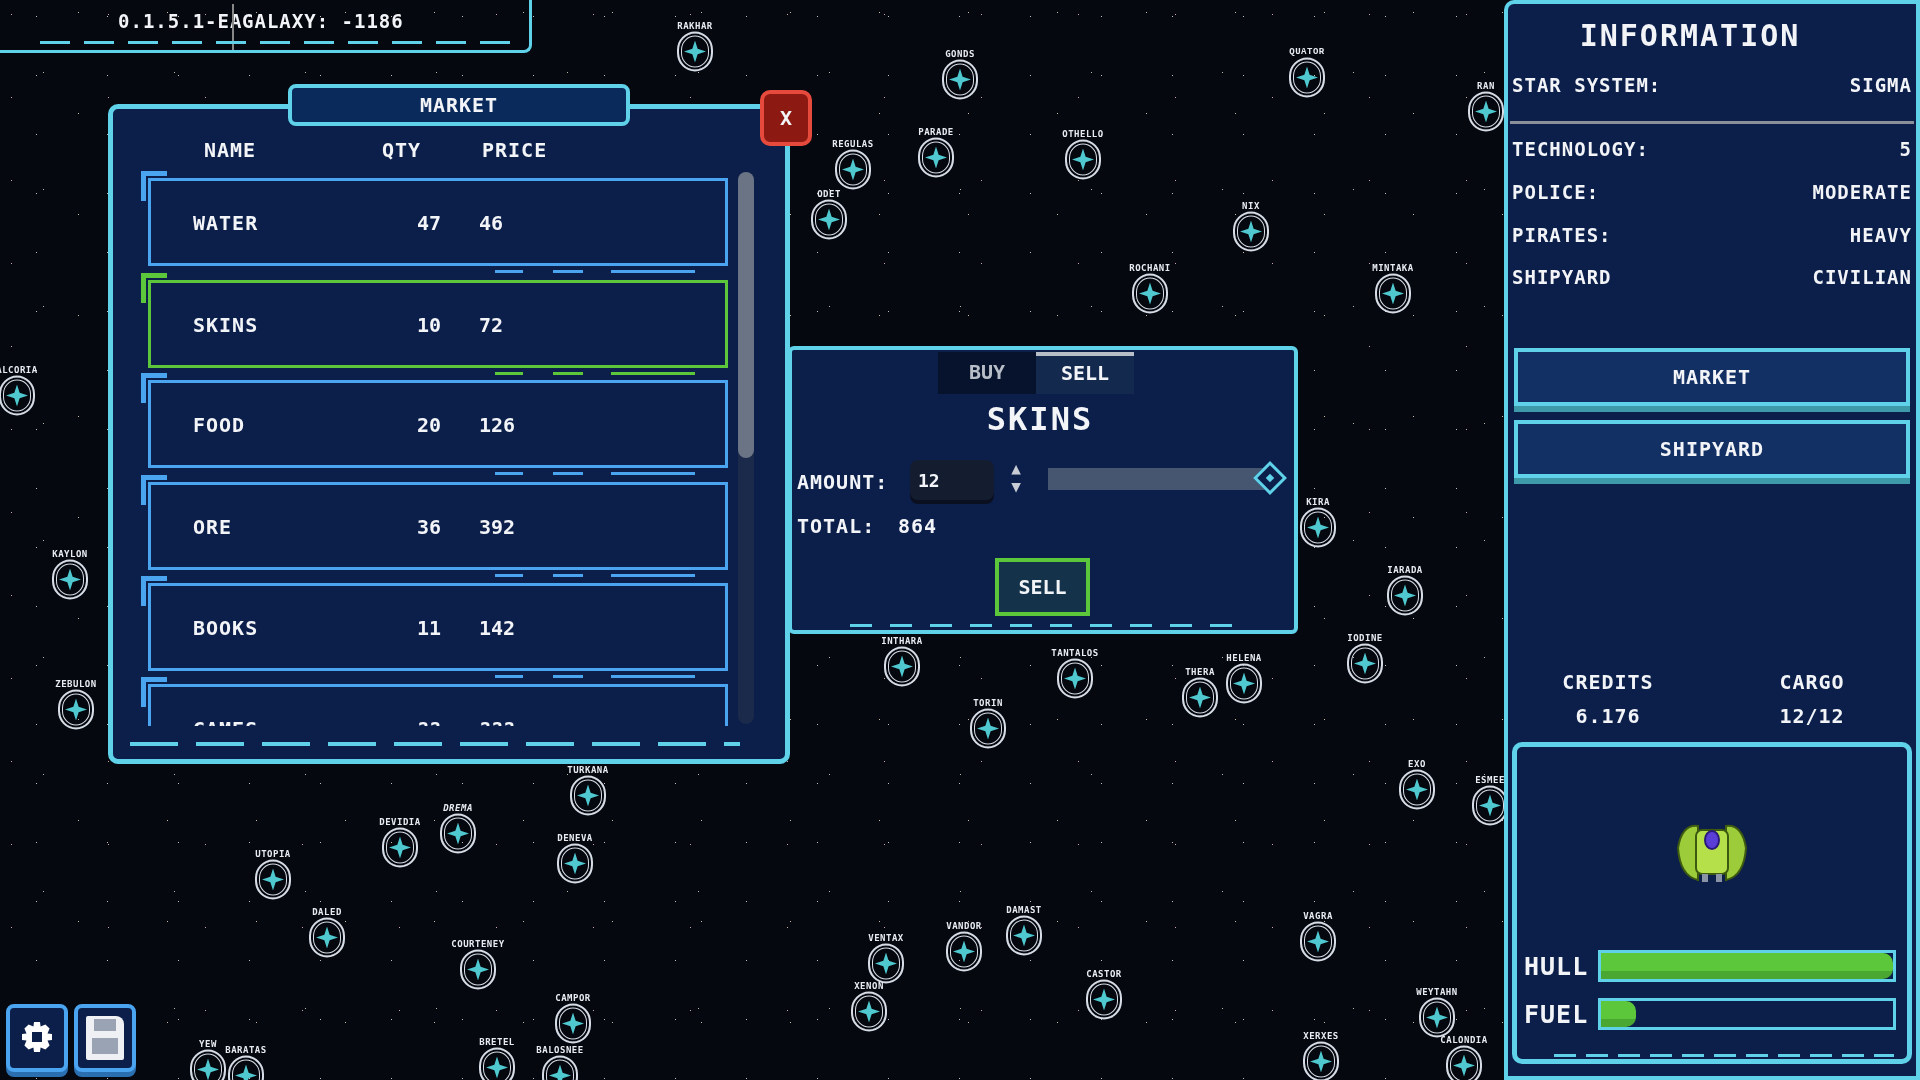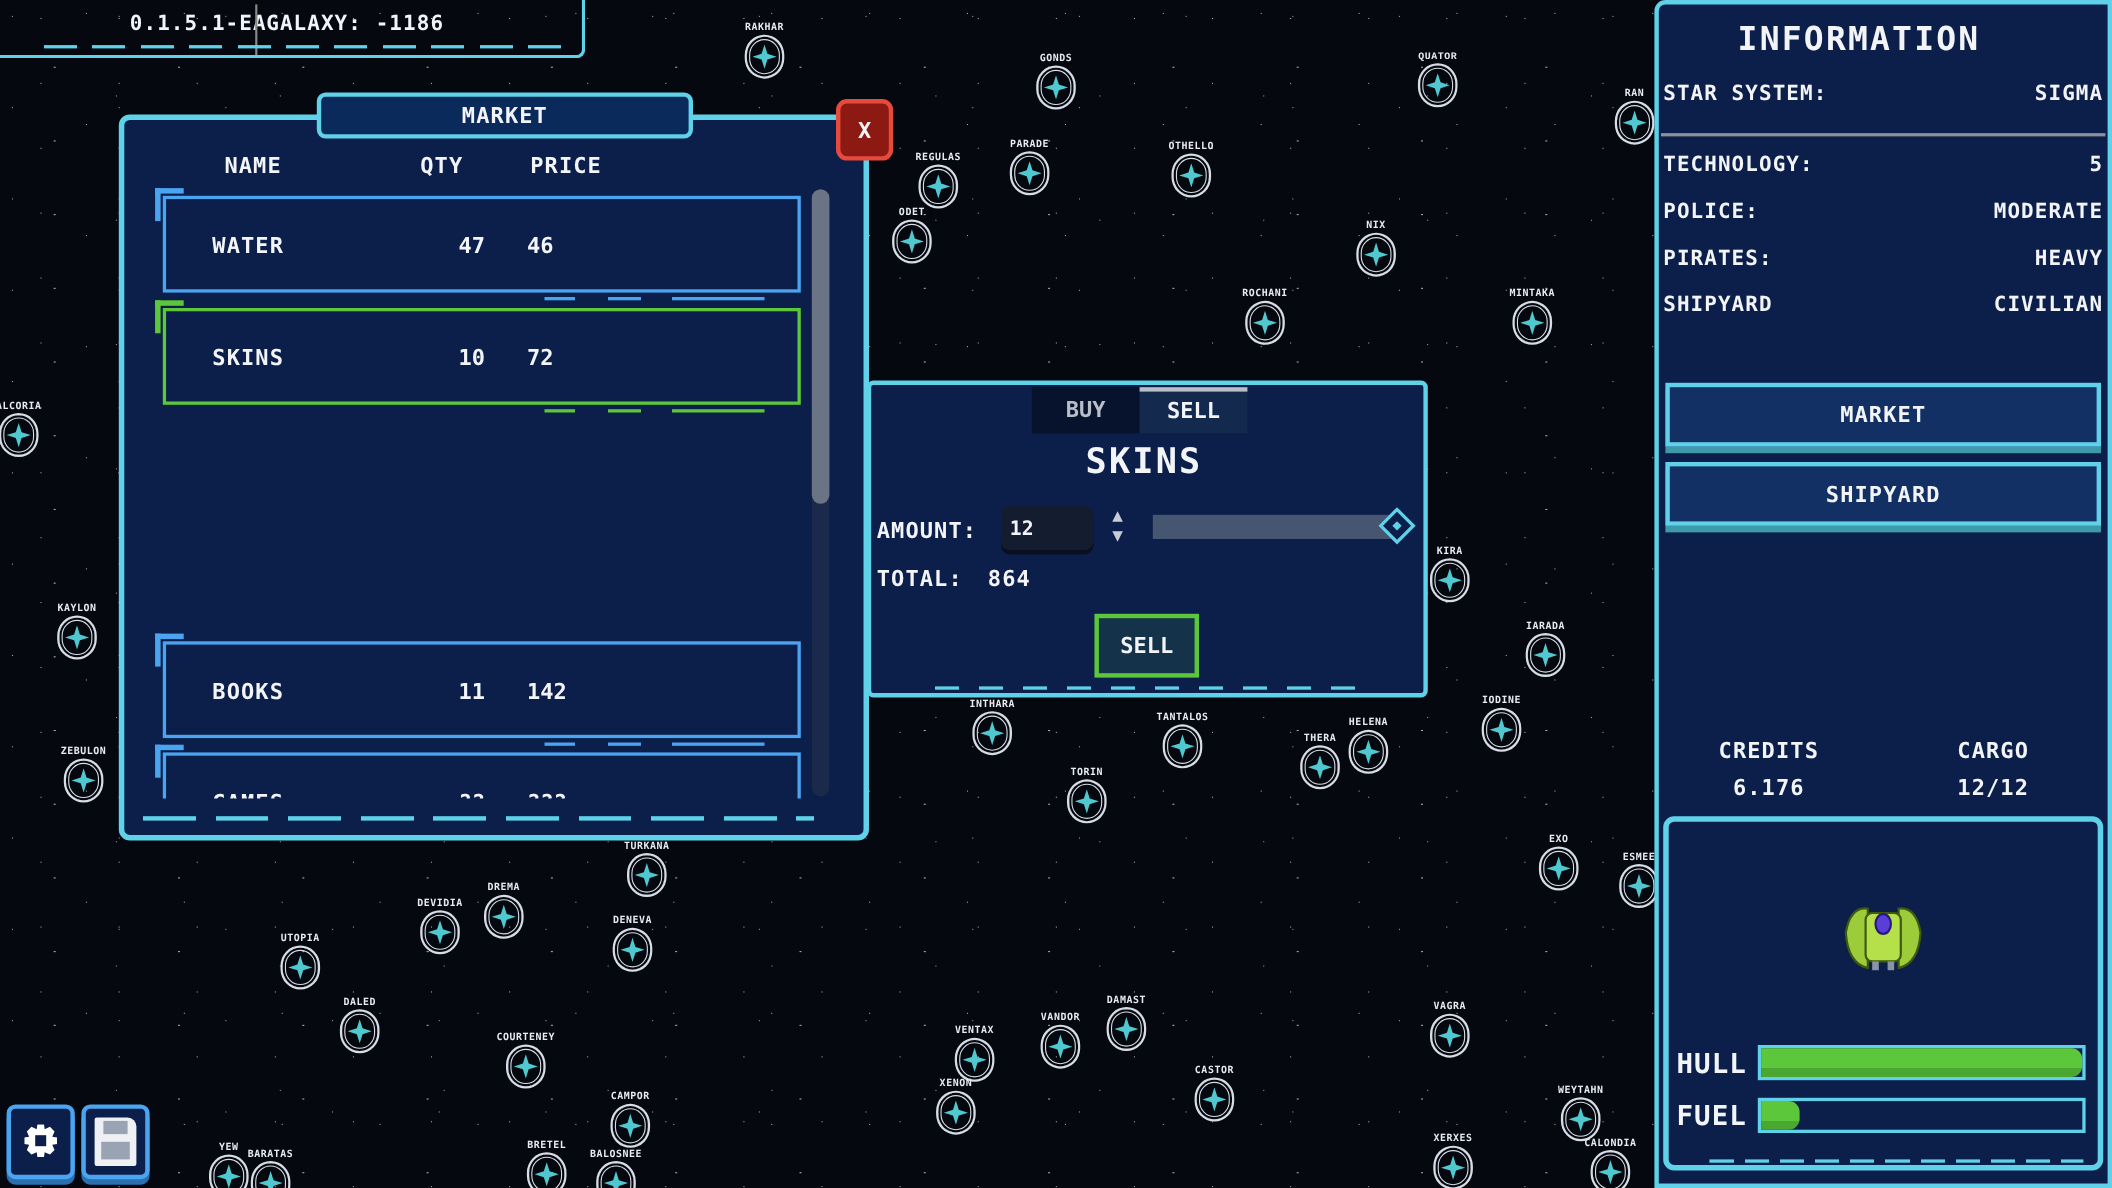--- a/index.html
+++ b/index.html
@@ -192,21 +192,21 @@
       <span class="badge"></span>
     </div>
     <div class="star-node" style="left: 1490px; top: 800px;">
       <span class="label">ESMEE</span>
       <span class="badge"></span>
     </div>
     <div class="star-node" style="left: 588px; top: 790px;">
       <span class="label">TURKANA</span>
       <span class="badge"></span>
     </div>
-    <div class="star-node" style="left: 458px; top: 828px;">
+    <div class="star-node" style="left: 458px; top: 828px; font-style: italic;">
       <span class="label">DREMA</span>
       <span class="badge"></span>
     </div>
     <div class="star-node" style="left: 400px; top: 842px;">
       <span class="label">DEVIDIA</span>
       <span class="badge"></span>
     </div>
     <div class="star-node" style="left: 575px; top: 858px;">
       <span class="label">DENEVA</span>
       <span class="badge"></span>
@@ -301,20 +301,34 @@
     <span class="name">WATER</span>
     <span class="qty">47</span>
     <span class="price">46</span>
     <span class="ticks"></span>
   </div>
   <div class="row sel" style="top:110px">
     <span class="corner"></span>
     <span class="name">SKINS</span>
     <span class="qty">10</span>
     <span class="price">72</span>
+    <span class="ticks"></span>
+  </div>
+  <div class="row" style="top:210px">
+    <span class="corner"></span>
+    <span class="name">FOOD</span>
+    <span class="qty">20</span>
+    <span class="price">126</span>
+    <span class="ticks"></span>
+  </div>
+  <div class="row" style="top:312px">
+    <span class="corner"></span>
+    <span class="name">ORE</span>
+    <span class="qty">36</span>
+    <span class="price">392</span>
     <span class="ticks"></span>
   </div>
   <div class="row" style="top:413px">
     <span class="corner"></span>
     <span class="name">BOOKS</span>
     <span class="qty">11</span>
     <span class="price">142</span>
     <span class="ticks"></span>
   </div>
   <div class="row" style="top:514px">

